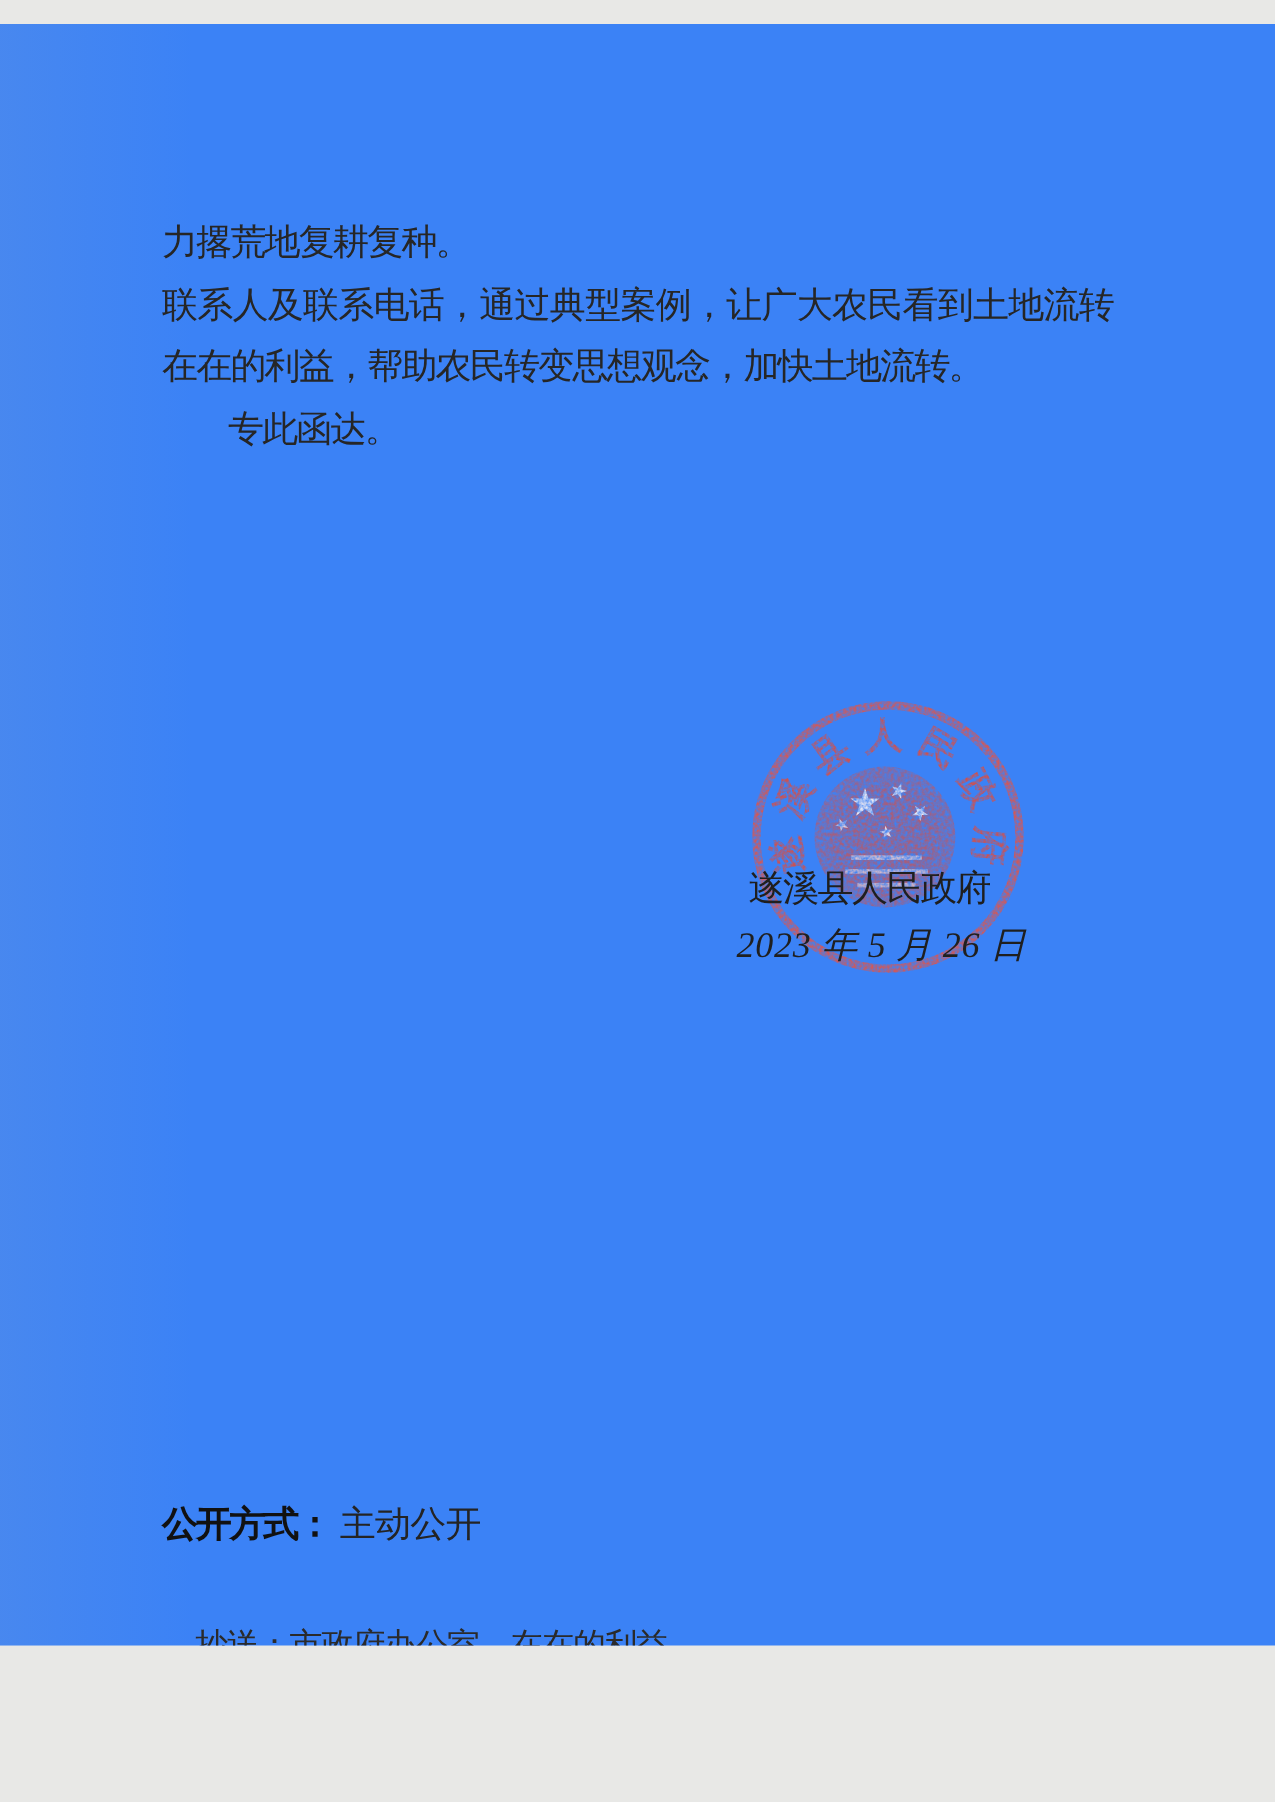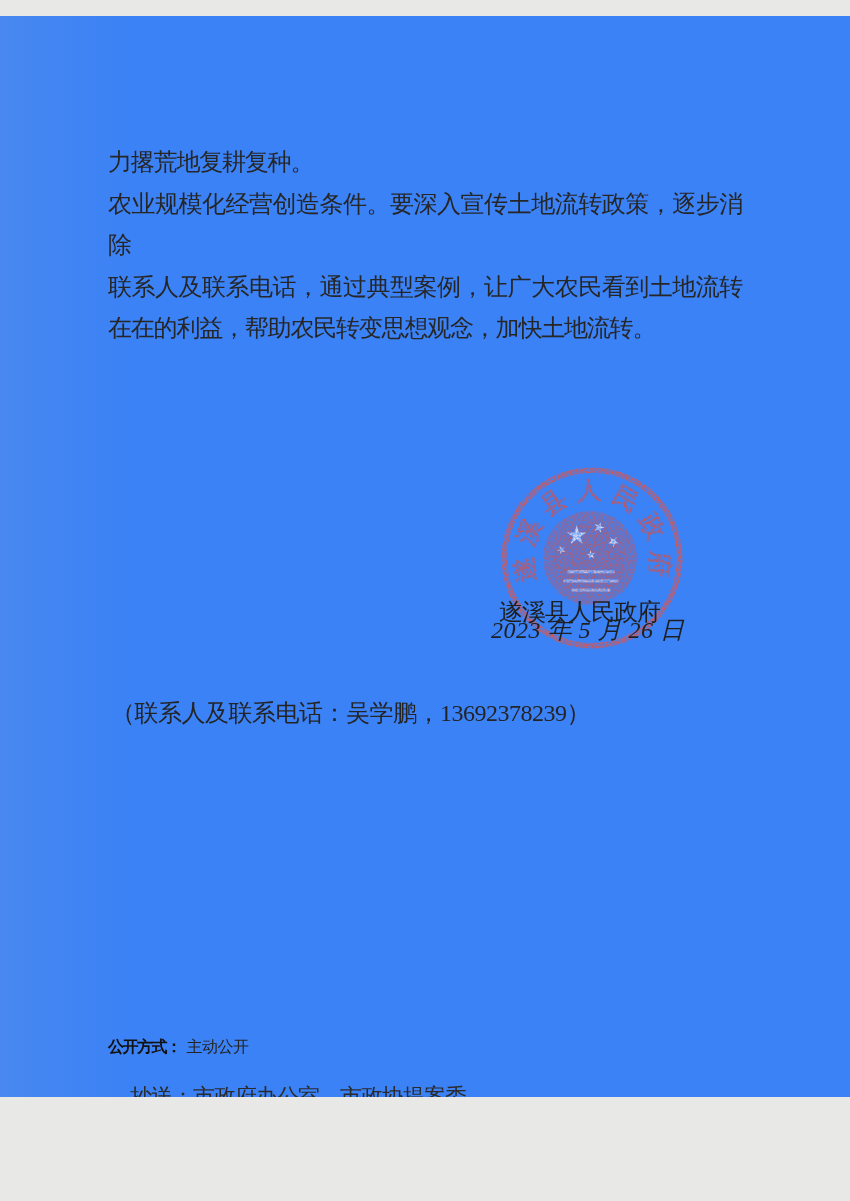--- a/index.html
+++ b/index.html
@@ -36,24 +36,24 @@
     color: #262626;
   }
   .line { display: block; white-space: nowrap; }
   .line.jfull {
     white-space: normal;
     text-align: justify;
     text-align-last: justify;
   }
   .line.ind { text-indent: 44px; }
   .sig-block { position: absolute; font-size: 24px; color: #1f1f1f; }
-  .signature { left: 499px; top: 580px; letter-spacing: -1px; }
+  .signature { left: 499px; top: 560px; letter-spacing: -1px; }
   .sign-date { left: 491px; top: 598px; letter-spacing: 0.5px; font-style: italic; }
   .contact { position: absolute; left: 111px; top: 681px; font-size: 24px; letter-spacing: -0.5px; color: #242424; }
-  .publish-row { position: absolute; left: 108px; top: 1021px; font-size: 16px; }
+  .publish-row { position: absolute; left: 108px; top: 984px; font-size: 24px; }
   .publish-label {
     font-family: "Liberation Sans", "DejaVu Sans", sans-serif;
     font-weight: 700;
     letter-spacing: -1.5px;
     color: #111;
   }
   .publish-value { margin-left: 6px; letter-spacing: -0.5px; color: #242424; }
   .cc-row { position: absolute; left: 130px; top: 1066px; font-size: 22px; letter-spacing: -1px; color: #2a2a2a; }
   .seal-wrap {
     position: absolute;
@@ -77,23 +77,23 @@
   }
 </style>
 </head>
 <body>
 
 <div class="page">
   <div class="scan-shade"></div>
 
   <div class="doc-body">
     <span class="line">力撂荒地复耕复种。</span>
-    <span class="line jfull">农业规模化经营创造条件。要深入宣传土地流转政策，逐步消除</span>
     <span class="line jfull">联系人及联系电话，通过典型案例，让广大农民看到土地流转</span>
     <span class="line">在在的利益，帮助农民转变思想观念，加快土地流转。</span>
+    <span class="line ind">专此函达。</span>
   </div>
 
   <div class="seal-wrap">
     <svg viewBox="0 0 200 200">
       <defs>
         <filter id="stampGrain" x="-15%" y="-15%" width="130%" height="130%">
           <feTurbulence type="fractalNoise" baseFrequency="0.45" numOctaves="2" seed="11" result="n"></feTurbulence>
           <feColorMatrix in="n" type="matrix" values="0 0 0 0 1  0 0 0 0 1  0 0 0 0 1  0 0 0 1.7 -0.28" result="a"></feColorMatrix>
           <feComposite in="SourceGraphic" in2="a" operator="in" result="c"></feComposite>
           <feGaussianBlur in="c" stdDeviation="0.35"></feGaussianBlur>
@@ -124,24 +124,23 @@
             <text x="159.0" y="69.3" fill="#d64f47" font-size="25" font-weight="bold" font-family="&quot;Liberation Serif&quot;, &quot;DejaVu Serif&quot;, serif" text-anchor="middle" dominant-baseline="central" transform="rotate(62.5 159.0 69.3)">政</text>
             <text x="166.2" y="105.8" fill="#d64f47" font-size="25" font-weight="bold" font-family="&quot;Liberation Serif&quot;, &quot;DejaVu Serif&quot;, serif" text-anchor="middle" dominant-baseline="central" transform="rotate(95.0 166.2 105.8)">府</text>
           </g>
       </g>
     </svg>
   </div>
 
   <div class="sig-block signature overlay-text">遂溪县人民政府</div>
   <div class="sig-block sign-date overlay-text">2023 年 5 月 26 日</div>
 
-  <div class="contact">（联系人及联系电话：吴学鹏，13692378239）</div>
 
   <div class="publish-row">
     <span class="publish-label">公开方式：</span><span class="publish-value">主动公开</span>
   </div>
 
   <div class="cc-row">
-    <span>抄送：</span><span>市政府办公室，市政协提案委。</span>
+    <span>抄送：</span><span>市政府办公室，在在的利益。</span>
   </div>
 
   <div class="bottom-smudge"></div>
 </div>
 
 </body></html>

